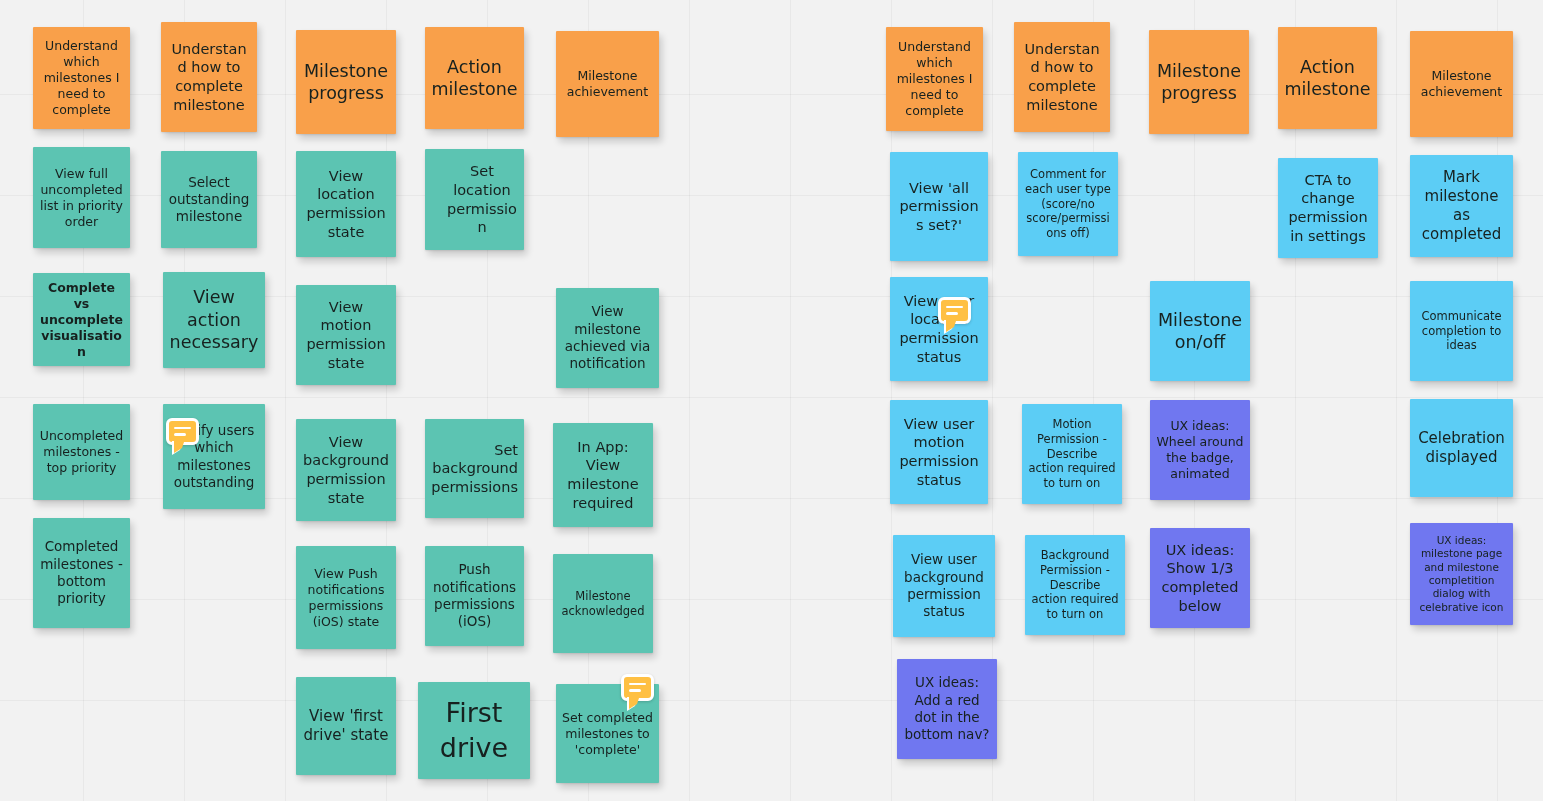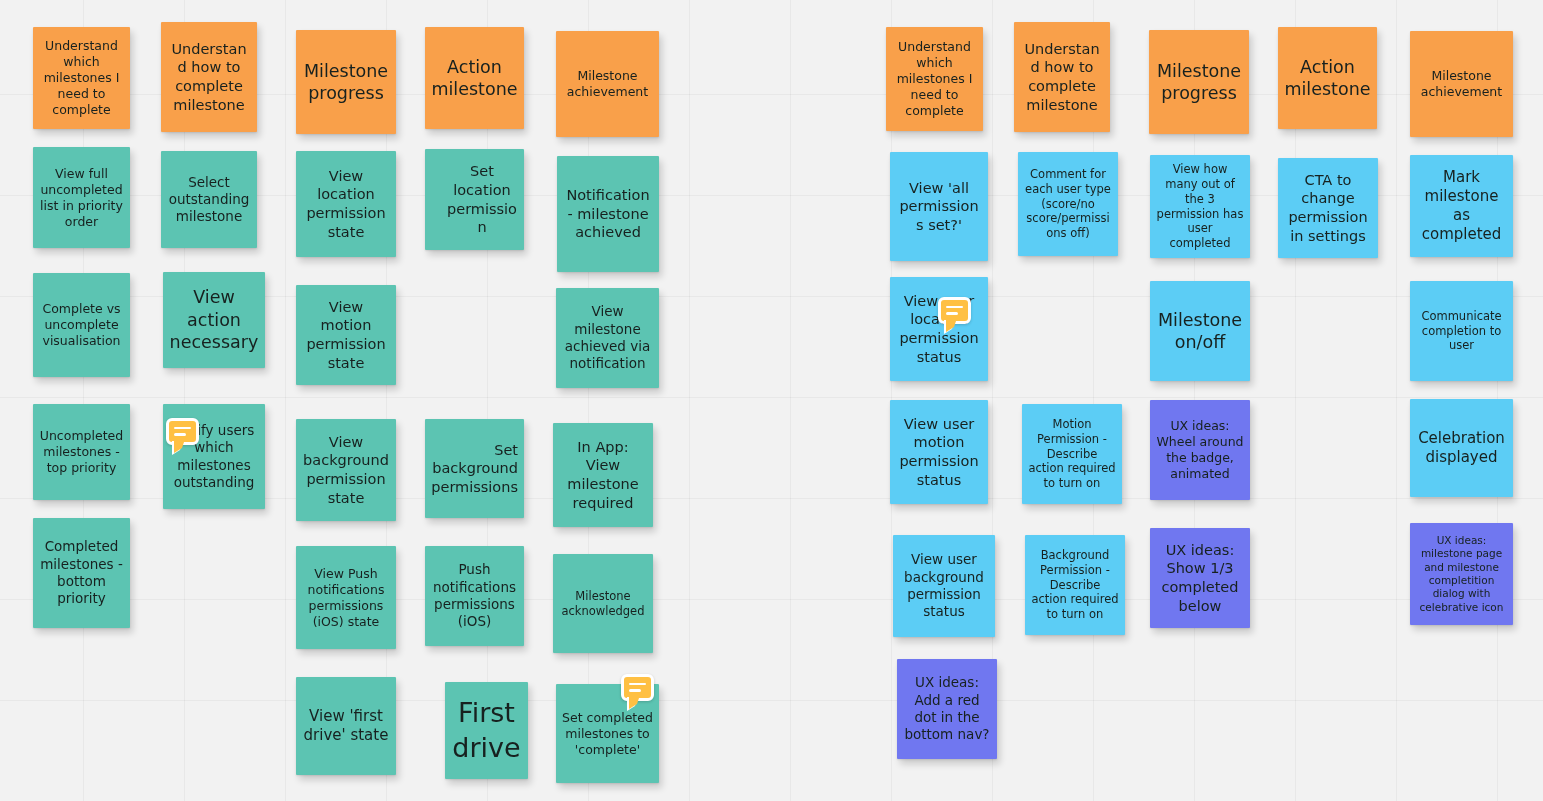--- a/index.html
+++ b/index.html
@@ -114,24 +114,21 @@
     </div>
     <div class="note c-teal fs-13" style="left: 161px; top: 151px; width: 96px; height: 97px;">
       <span class="txt">Select outstanding milestone</span>
     </div>
     <div class="note c-teal fs-14" style="left: 296px; top: 151px; width: 100px; height: 106px;">
       <span class="txt">View location permission state</span>
     </div>
     <div class="note c-teal fs-14" style="left: 425px; top: 149px; width: 99px; height: 101px; padding-left: 21px;">
       <span class="txt">Set location permission</span>
     </div>
-    <div class="note c-teal fs-14" style="left: 557px; top: 156px; width: 102px; height: 116px;">
-      <span class="txt">Notification - milestone achieved</span>
-    </div>
-    <div class="note c-teal fs-12" style="left: 33px; top: 273px; width: 97px; height: 104px;">
+    <div class="note c-teal fs-12" style="left: 33px; top: 273px; width: 97px; height: 93px; font-weight: bold;">
       <span class="txt">Complete vs uncomplete visualisation</span>
     </div>
     <div class="note c-teal fs-17" style="left: 163px; top: 272px; width: 102px; height: 96px;">
       <span class="txt">View action necessary</span>
     </div>
     <div class="note c-teal fs-14" style="left: 296px; top: 285px; width: 100px; height: 100px;">
       <span class="txt">View motion permission state</span>
     </div>
     <div class="note c-teal fs-13" style="left: 556px; top: 288px; width: 103px; height: 100px;">
       <span class="txt">View milestone achieved via notification</span>
@@ -159,21 +156,21 @@
     </div>
     <div class="note c-teal fs-13" style="left: 425px; top: 546px; width: 99px; height: 100px;">
       <span class="txt">Push notifications permissions (iOS)</span>
     </div>
     <div class="note c-teal fs-11" style="left: 553px; top: 554px; width: 100px; height: 99px;">
       <span class="txt">Milestone acknowledged</span>
     </div>
     <div class="note c-teal fs-15" style="left: 296px; top: 677px; width: 100px; height: 98px;">
       <span class="txt">View 'first drive' state</span>
     </div>
-    <div class="note c-teal fs-27" style="left: 445px; top: 682px; width: 83px; height: 97px;">
+    <div class="note c-teal fs-27" style="left: 418px; top: 682px; width: 112px; height: 97px;">
       <span class="txt">First drive</span>
     </div>
     <div class="note c-teal fs-12" style="left: 556px; top: 684px; width: 103px; height: 99px;">
       <span class="txt">Set completed milestones to 'complete'</span>
     </div>
     <div class="note c-orange fs-12" style="left: 886px; top: 27px; width: 97px; height: 104px;">
       <span class="txt">Understand which milestones I need to complete</span>
     </div>
     <div class="note c-orange fs-14" style="left: 1014px; top: 22px; width: 96px; height: 110px;">
       <span class="txt">Understand how to complete milestone</span>
@@ -186,37 +183,34 @@
     </div>
     <div class="note c-orange fs-12" style="left: 1410px; top: 31px; width: 103px; height: 106px;">
       <span class="txt">Milestone achievement</span>
     </div>
     <div class="note c-blue fs-14" style="left: 890px; top: 152px; width: 98px; height: 109px;">
       <span class="txt">View 'all permissions set?'</span>
     </div>
     <div class="note c-blue fs-11" style="left: 1018px; top: 152px; width: 100px; height: 104px;">
       <span class="txt">Comment for each user type (score/no score/permissions off)</span>
     </div>
-    <div class="note c-blue fs-11" style="left: 1150px; top: 155px; width: 100px; height: 103px;">
-      <span class="txt">View how many out of the 3 permission has user completed</span>
-    </div>
     <div class="note c-blue fs-14" style="left: 1278px; top: 158px; width: 100px; height: 100px;">
       <span class="txt">CTA to change permission in settings</span>
     </div>
     <div class="note c-blue fs-15" style="left: 1410px; top: 155px; width: 103px; height: 102px;">
       <span class="txt">Mark milestone as completed</span>
     </div>
     <div class="note c-blue fs-14" style="left: 890px; top: 277px; width: 98px; height: 104px;">
       <span class="txt">View user location permission status</span>
     </div>
     <div class="note c-blue fs-17" style="left: 1150px; top: 281px; width: 100px; height: 100px;">
       <span class="txt">Milestone on/off</span>
     </div>
     <div class="note c-blue fs-11" style="left: 1410px; top: 281px; width: 103px; height: 100px;">
-      <span class="txt">Communicate completion to user</span>
+      <span class="txt">Communicate completion to ideas</span>
     </div>
     <div class="note c-blue fs-14" style="left: 890px; top: 400px; width: 98px; height: 104px;">
       <span class="txt">View user motion permission status</span>
     </div>
     <div class="note c-blue fs-11" style="left: 1022px; top: 404px; width: 100px; height: 100px;">
       <span class="txt">Motion Permission - Describe  action required to turn on</span>
     </div>
     <div class="note c-purple fs-12" style="left: 1150px; top: 400px; width: 100px; height: 100px;">
       <span class="txt">UX ideas: Wheel around the badge, animated</span>
     </div>

